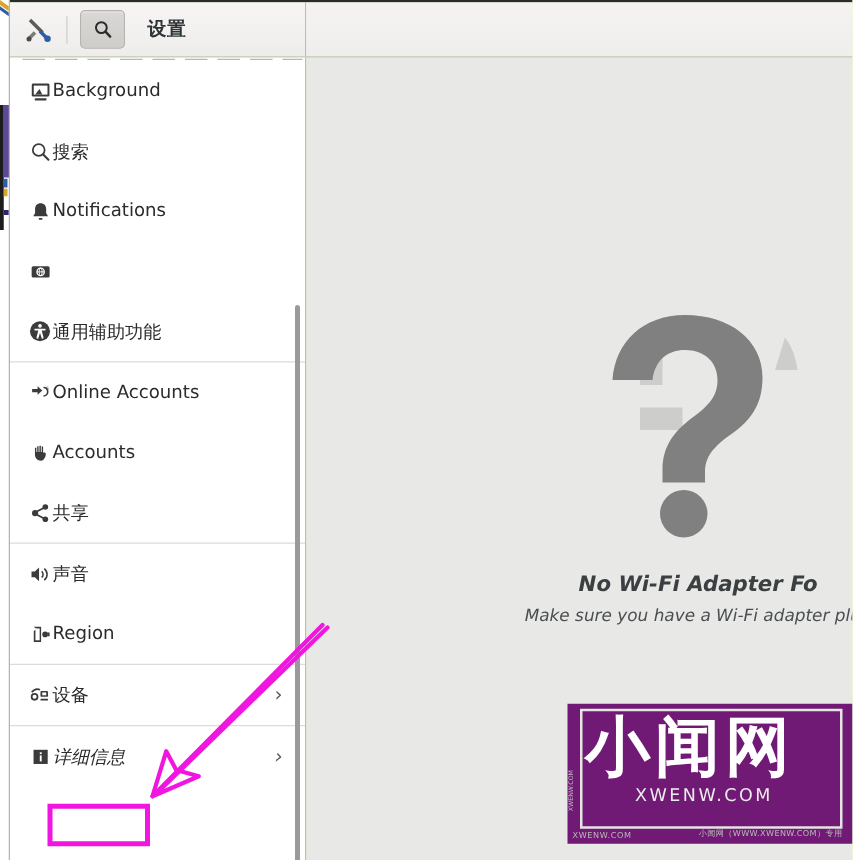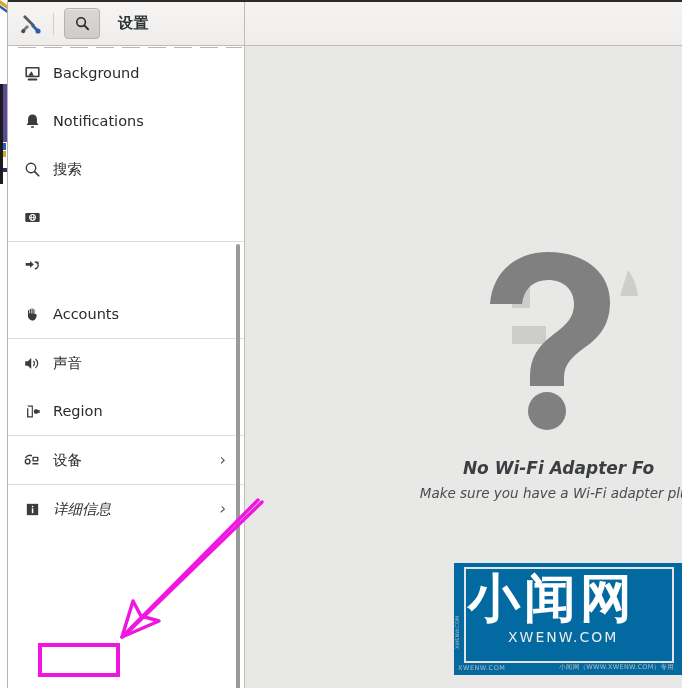--- a/index.html
+++ b/index.html
@@ -142,21 +142,20 @@
     padding-left: 14px;
     cursor: pointer;
   }
   .nav-icon {
     width: 20px; height: 20px;
     display: flex; align-items: center; justify-content: center;
     flex: 0 0 20px;
     color: #3b3b3b;
   }
   .nav-label {
-    margin-left: 11px;
     font-size: 14.5px;
     color: #2b2b2b;
   }
   .nav-chevron {
     position: absolute;
     right: 18px;
     color: #5a5a5a;
     font-size: 16px;
     line-height: 1;
   }
@@ -213,21 +212,21 @@
     font-size: 13.5px;
     color: #4a4e50;
     white-space: nowrap;
   }
 
   
   .watermark {
     position: absolute;
     left: 454px; top: 563px;
     width: 228px; height: 112px;
-    background: #0369a1;
+    background: #701a75;
   }
   .wm-inner {
     position: absolute;
     left: 10px; top: 4px;
     width: 210px; height: 96px;
     border: 2px solid #e4e4e2;
   }
   .wm-cn {
     position: absolute;
     left: 14px; top: 6px;
@@ -355,70 +354,93 @@
                 <path d="M4.4 11.3 L8 6.6 L10.4 11.3 Z" fill="#3b3b3b"></path>
                 <rect x="4" y="14.4" width="10" height="1.9" rx=".6" fill="#3b3b3b"></rect>
               </svg>
             </span>
             <span class="nav-label">Background</span>
           </div>
 
           <div class="nav-item">
             <span class="nav-icon">
               <svg width="17" height="17" viewBox="0 0 18 18">
+                <circle cx="7.4" cy="7.4" r="5" fill="none" stroke="#3b3b3b" stroke-width="1.5"></circle>
+                <line x1="11.2" y1="11.2" x2="15.6" y2="15.6" stroke="#3b3b3b" stroke-width="1.8" stroke-linecap="round"></line>
+              </svg>
+            </span>
+            <span class="nav-label">搜索</span>
+          </div>
+
+          <div class="nav-item">
+            <span class="nav-icon">
+              <svg width="17" height="17" viewBox="0 0 18 18">
                 <path d="M9 1.6 C6.1 1.6 4.3 3.6 4.3 6.4 L4.3 10.2 L2.7 12.6 L15.3 12.6 L13.7 10.2 L13.7 6.4 C13.7 3.6 11.9 1.6 9 1.6 Z" fill="#3b3b3b"></path>
                 <rect x="7.4" y="14.1" width="3.2" height="1.5" rx=".6" fill="#3b3b3b"></rect>
               </svg>
             </span>
             <span class="nav-label">Notifications</span>
-          </div>
-
-          <div class="nav-item">
-            <span class="nav-icon">
-              <svg width="17" height="17" viewBox="0 0 18 18">
-                <circle cx="7.4" cy="7.4" r="5" fill="none" stroke="#3b3b3b" stroke-width="1.5"></circle>
-                <line x1="11.2" y1="11.2" x2="15.6" y2="15.6" stroke="#3b3b3b" stroke-width="1.8" stroke-linecap="round"></line>
-              </svg>
-            </span>
-            <span class="nav-label">搜索</span>
           </div>
 
           <div class="nav-item">
             <span class="nav-icon">
               <svg width="17" height="17" viewBox="0 0 18 18">
                 <rect x="1.4" y="4.2" width="15.2" height="9.6" rx="1.3" fill="#3b3b3b"></rect>
                 <circle cx="9" cy="9" r="3.1" fill="none" stroke="#ffffff" stroke-width="1.1"></circle>
                 <ellipse cx="9" cy="9" rx="1.3" ry="3.1" fill="none" stroke="#ffffff" stroke-width=".8"></ellipse>
                 <line x1="5.9" y1="9" x2="12.1" y2="9" stroke="#ffffff" stroke-width=".8"></line>
               </svg>
             </span>
           </div>
 
+          <div class="nav-item">
+            <span class="nav-icon">
+              <svg width="18" height="18" viewBox="0 0 18 18">
+                <circle cx="9" cy="9" r="8" fill="#3b3b3b"></circle>
+                <circle cx="9" cy="4.6" r="1.5" fill="#ffffff"></circle>
+                <path d="M4.6 6.9 L13.4 6.9 L13.4 8.3 L10.4 8.3 L11.9 14.6 L10.5 14.9 L9 10.4 L7.5 14.9 L6.1 14.6 L7.6 8.3 L4.6 8.3 Z" fill="#ffffff"></path>
+              </svg>
+            </span>
+            <span class="nav-label">通用辅助功能</span>
+          </div>
         </div>
 
         <div class="nav-group">
           <div class="nav-item">
             <span class="nav-icon">
               <svg width="17" height="17" viewBox="0 0 18 18">
                 <path d="M1.8 5.4 L6.4 5.4 L6.4 3.2 L10.4 6.8 L6.4 10.4 L6.4 8.2 L1.8 8.2 Z" fill="#3b3b3b"></path>
                 <path d="M11.4 4.2 A3.6 3.6 0 0 1 11.4 11.4" fill="none" stroke="#3b3b3b" stroke-width="1.4"></path>
                 <text x="13.4" y="6.4" font-size="5" fill="#3b3b3b" font-family="DejaVu Sans">s</text>
               </svg>
             </span>
+            <span class="nav-label">Online Accounts</span>
           </div>
 
           <div class="nav-item">
             <span class="nav-icon">
               <svg width="17" height="17" viewBox="0 0 18 18">
                 <path d="M4.2 4.4 L5.4 4.4 L5.4 8 L6.1 8 L6.1 3.1 L7.3 3.1 L7.3 8 L8 8 L8 2.7 L9.2 2.7 L9.2 8 L9.9 8 L9.9 3.4 L11.1 3.4 L11.1 8.6 C11.1 8.6 13.4 8 13.4 9.8 C13.4 11.6 12.2 15.4 9.3 15.4 C6.4 15.4 4.2 13.2 4.2 10.4 Z" fill="#3b3b3b"></path>
               </svg>
             </span>
             <span class="nav-label">Accounts</span>
           </div>
 
+          <div class="nav-item">
+            <span class="nav-icon">
+              <svg width="17" height="17" viewBox="0 0 18 18">
+                <circle cx="13" cy="3.8" r="2.4" fill="#3b3b3b"></circle>
+                <circle cx="13" cy="14.2" r="2.4" fill="#3b3b3b"></circle>
+                <circle cx="4.3" cy="9" r="2.6" fill="#3b3b3b"></circle>
+                <line x1="5.8" y1="7.7" x2="11.6" y2="4.6" stroke="#3b3b3b" stroke-width="1.5"></line>
+                <line x1="5.8" y1="10.3" x2="11.6" y2="13.4" stroke="#3b3b3b" stroke-width="1.5"></line>
+              </svg>
+            </span>
+            <span class="nav-label">共享</span>
+          </div>
         </div>
 
         <div class="nav-group">
           <div class="nav-item">
             <span class="nav-icon">
               <svg width="18" height="17" viewBox="0 0 18 18">
                 <path d="M1.8 6.6 L4.6 6.6 L8.2 3.2 L8.2 14.8 L4.6 11.4 L1.8 11.4 Z" fill="#3b3b3b"></path>
                 <path d="M10.4 6.4 A3.4 3.4 0 0 1 10.4 11.6" fill="none" stroke="#3b3b3b" stroke-width="1.3"></path>
                 <path d="M12.6 4.2 A6 6 0 0 1 12.6 13.8" fill="none" stroke="#3b3b3b" stroke-width="1.3"></path>
               </svg>

